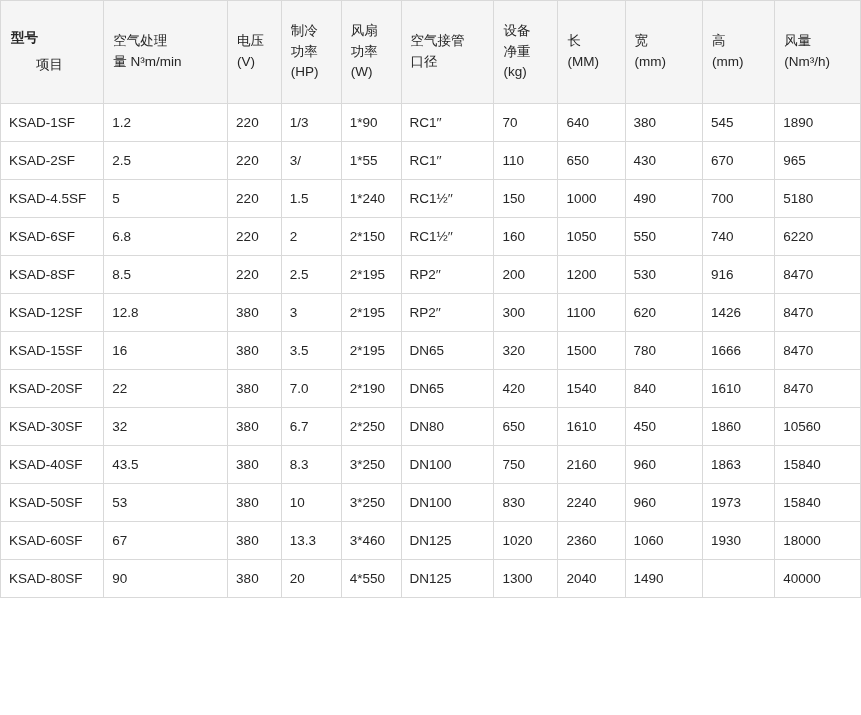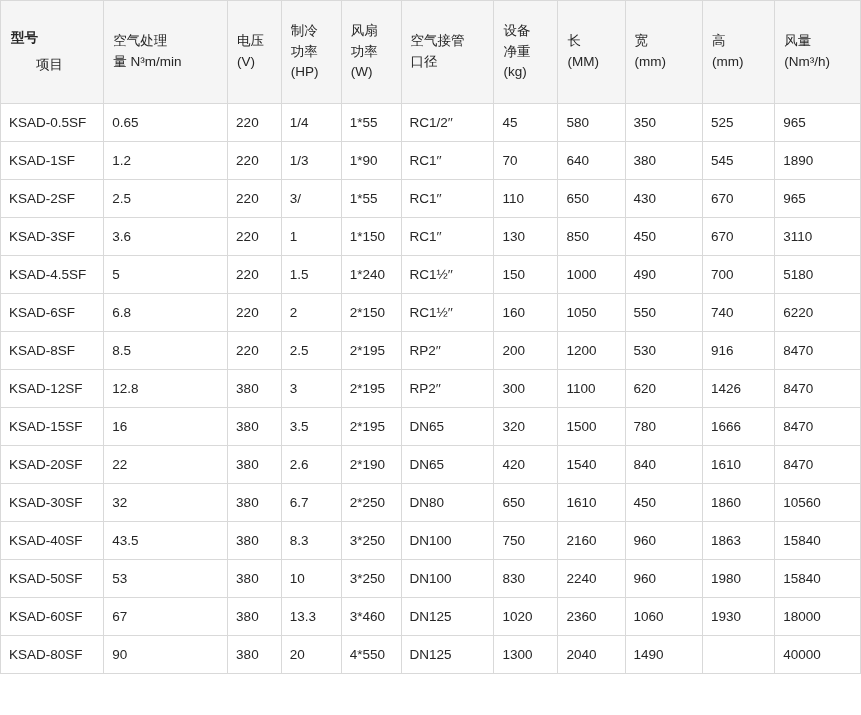--- a/index.html
+++ b/index.html
@@ -133,33 +133,20 @@
         <span class="hdr-line">(mm)</span>
       </th>
       <th>
         <span class="hdr-line">风量</span>
         <span class="hdr-line">(Nm³/h)</span>
       </th>
     </tr>
   </thead>
   <tbody id="table-body">
       <tr>
-        <td>KSAD-0.5SF</td>
-        <td>0.65</td>
-        <td>220</td>
-        <td>1/4</td>
-        <td>1*55</td>
-        <td>RC1/2′′</td>
-        <td>45</td>
-        <td>580</td>
-        <td>350</td>
-        <td>525</td>
-        <td>965</td>
-      </tr>
-      <tr>
         <td>KSAD-1SF</td>
         <td>1.2</td>
         <td>220</td>
         <td>1/3</td>
         <td>1*90</td>
         <td>RC1′′</td>
         <td>70</td>
         <td>640</td>
         <td>380</td>
         <td>545</td>
@@ -172,33 +159,20 @@
         <td>3/</td>
         <td>1*55</td>
         <td>RC1′′</td>
         <td>110</td>
         <td>650</td>
         <td>430</td>
         <td>670</td>
         <td>965</td>
       </tr>
       <tr>
-        <td>KSAD-3SF</td>
-        <td>3.6</td>
-        <td>220</td>
-        <td>1</td>
-        <td>1*150</td>
-        <td>RC1′′</td>
-        <td>130</td>
-        <td>850</td>
-        <td>450</td>
-        <td>670</td>
-        <td>3110</td>
-      </tr>
-      <tr>
         <td>KSAD-4.5SF</td>
         <td>5</td>
         <td>220</td>
         <td>1.5</td>
         <td>1*240</td>
         <td>RC1½′′</td>
         <td>150</td>
         <td>1000</td>
         <td>490</td>
         <td>700</td>
@@ -253,21 +227,21 @@
         <td>320</td>
         <td>1500</td>
         <td>780</td>
         <td>1666</td>
         <td>8470</td>
       </tr>
       <tr>
         <td>KSAD-20SF</td>
         <td>22</td>
         <td>380</td>
-        <td>2.6</td>
+        <td>7.0</td>
         <td>2*190</td>
         <td>DN65</td>
         <td>420</td>
         <td>1540</td>
         <td>840</td>
         <td>1610</td>
         <td>8470</td>
       </tr>
       <tr>
         <td>KSAD-30SF</td>
@@ -298,21 +272,21 @@
       <tr>
         <td>KSAD-50SF</td>
         <td>53</td>
         <td>380</td>
         <td>10</td>
         <td>3*250</td>
         <td>DN100</td>
         <td>830</td>
         <td>2240</td>
         <td>960</td>
-        <td>1980</td>
+        <td>1973</td>
         <td>15840</td>
       </tr>
       <tr>
         <td>KSAD-60SF</td>
         <td>67</td>
         <td>380</td>
         <td>13.3</td>
         <td>3*460</td>
         <td>DN125</td>
         <td>1020</td>

